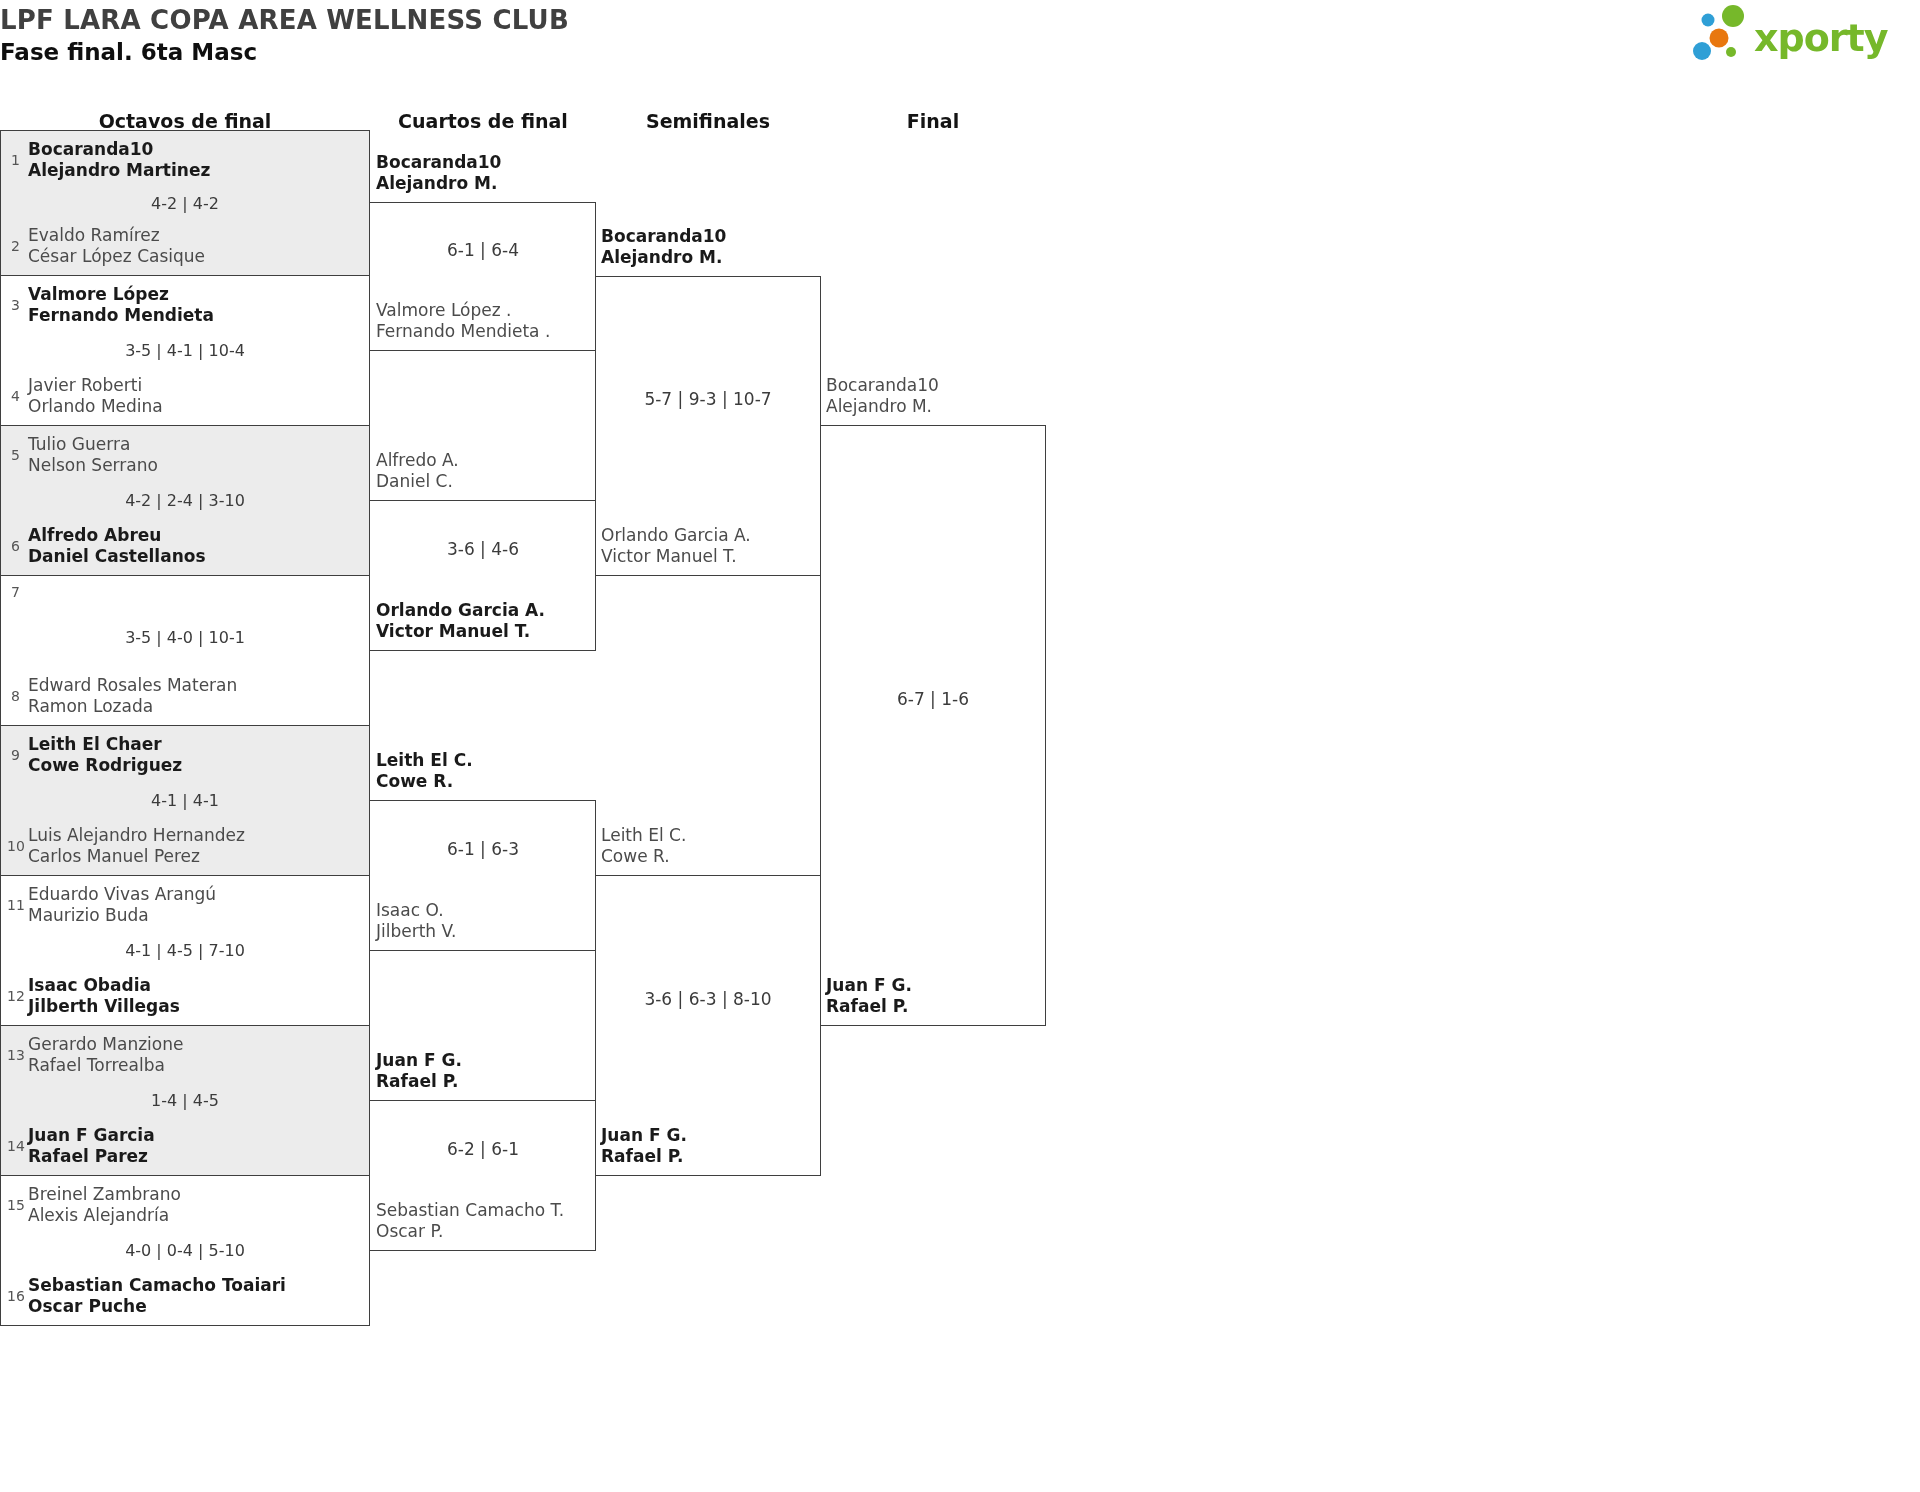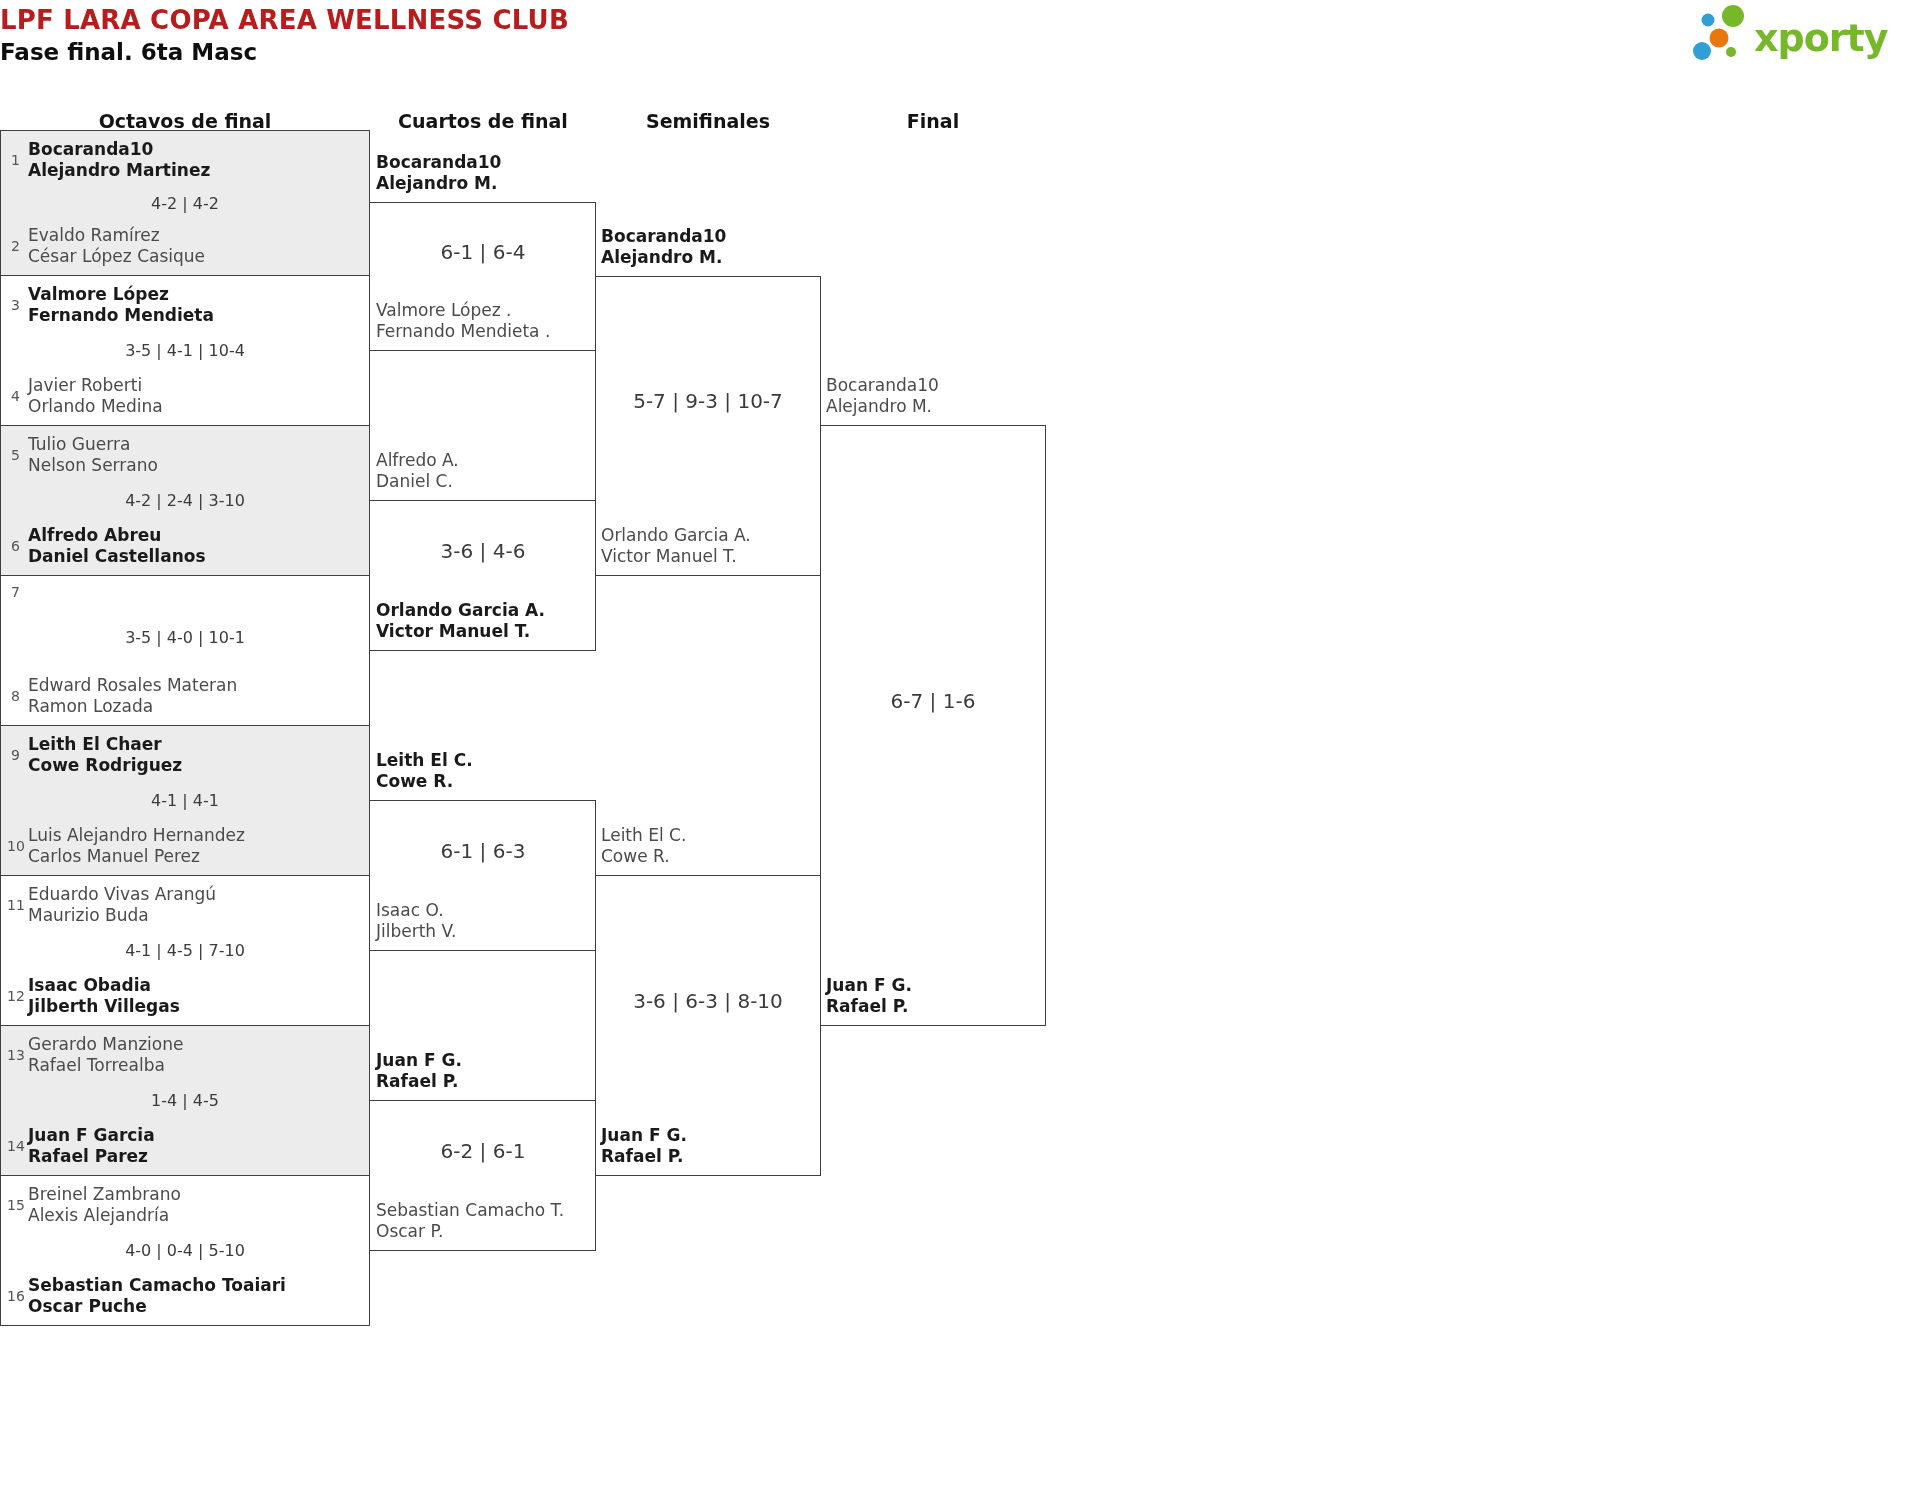--- a/index.html
+++ b/index.html
@@ -2,21 +2,21 @@
 <html><head>
 <meta charset="utf-8">
 <style>
   html,body{margin:0;padding:0;background:#fff;}
   .page{
     position:relative;width:1920px;height:1492px;background:#fff;overflow:hidden;
     font-family:"DejaVu Sans","Liberation Sans",sans-serif;color:#1a1a1a;
   }
   
   .titles{position:absolute;left:0;top:4px;}
-  .title{margin:0;font-size:26px;line-height:33px;font-weight:700;color:#b91c1c;letter-spacing:.2px;}
+  .title{margin:0;font-size:26px;line-height:33px;font-weight:700;color:#404040;letter-spacing:.2px;}
   .subtitle{margin:0;font-size:23px;line-height:31px;font-weight:700;color:#0f0f0f;}
   .logo{position:absolute;left:1682px;top:0;width:232px;height:60px;display:block;cursor:pointer;text-decoration:none;}
   
   .rh{position:absolute;top:110px;text-align:center;font-size:19px;font-weight:600;color:#141414;}
   
   .om{
     position:absolute;left:0;width:370px;box-sizing:border-box;border:1px solid #3f3f3f;
     display:flex;flex-direction:column;justify-content:space-between;padding:8px 6px;background:#fff;
   }
   .om.grey{background:#ececec;}
@@ -24,21 +24,21 @@
   .seed{flex:none;width:17px;text-align:center;font-size:14px;color:#555;}
   .tn{display:block;font-size:17px;line-height:21px;color:#4b4b4b;font-weight:400;margin-left:4px;}
   .tn .ln{display:block;white-space:pre;}
   .tn.winner{color:#1a1a1a;font-weight:700;}
   .oscore{text-align:center;font-size:16px;color:#3b3b3b;}
   
   .bx{position:absolute;box-sizing:border-box;border:1px solid #3f3f3f;background:transparent;}
   .nm{position:absolute;width:212px;font-size:17px;line-height:21px;color:#4b4b4b;font-weight:400;}
   .nm .ln{display:block;white-space:pre;}
   .nm.winner{color:#1a1a1a;font-weight:700;}
-  .rs{position:absolute;width:226px;text-align:center;font-size:20px;color:#3b3b3b;}
+  .rs{position:absolute;width:226px;text-align:center;font-size:17px;color:#3b3b3b;}
 </style>
 </head>
 <body>
 
 <div class="page">
 
   <div class="titles">
     <h1 class="title">LPF LARA COPA AREA WELLNESS CLUB</h1>
     <h2 class="subtitle">Fase final. 6ta Masc</h2>
   </div>

